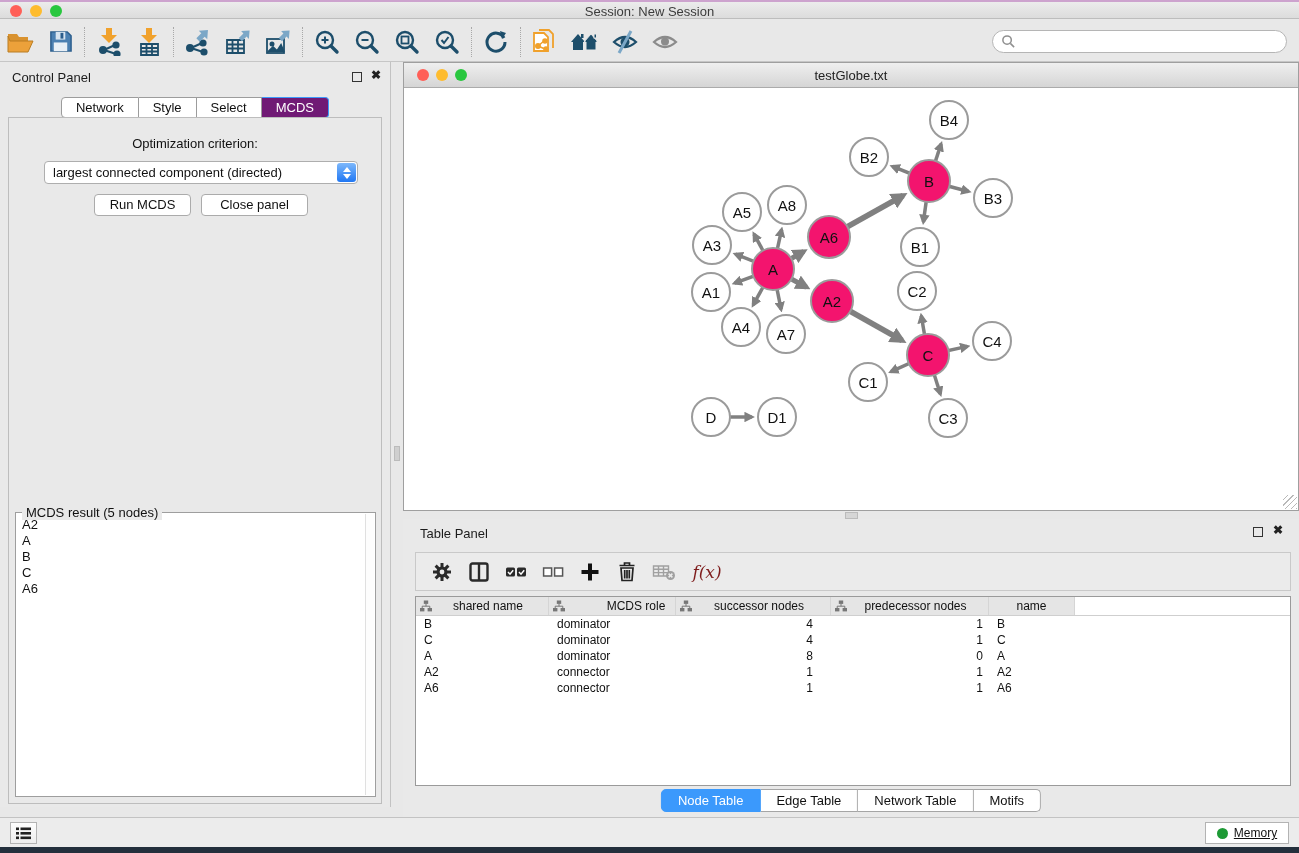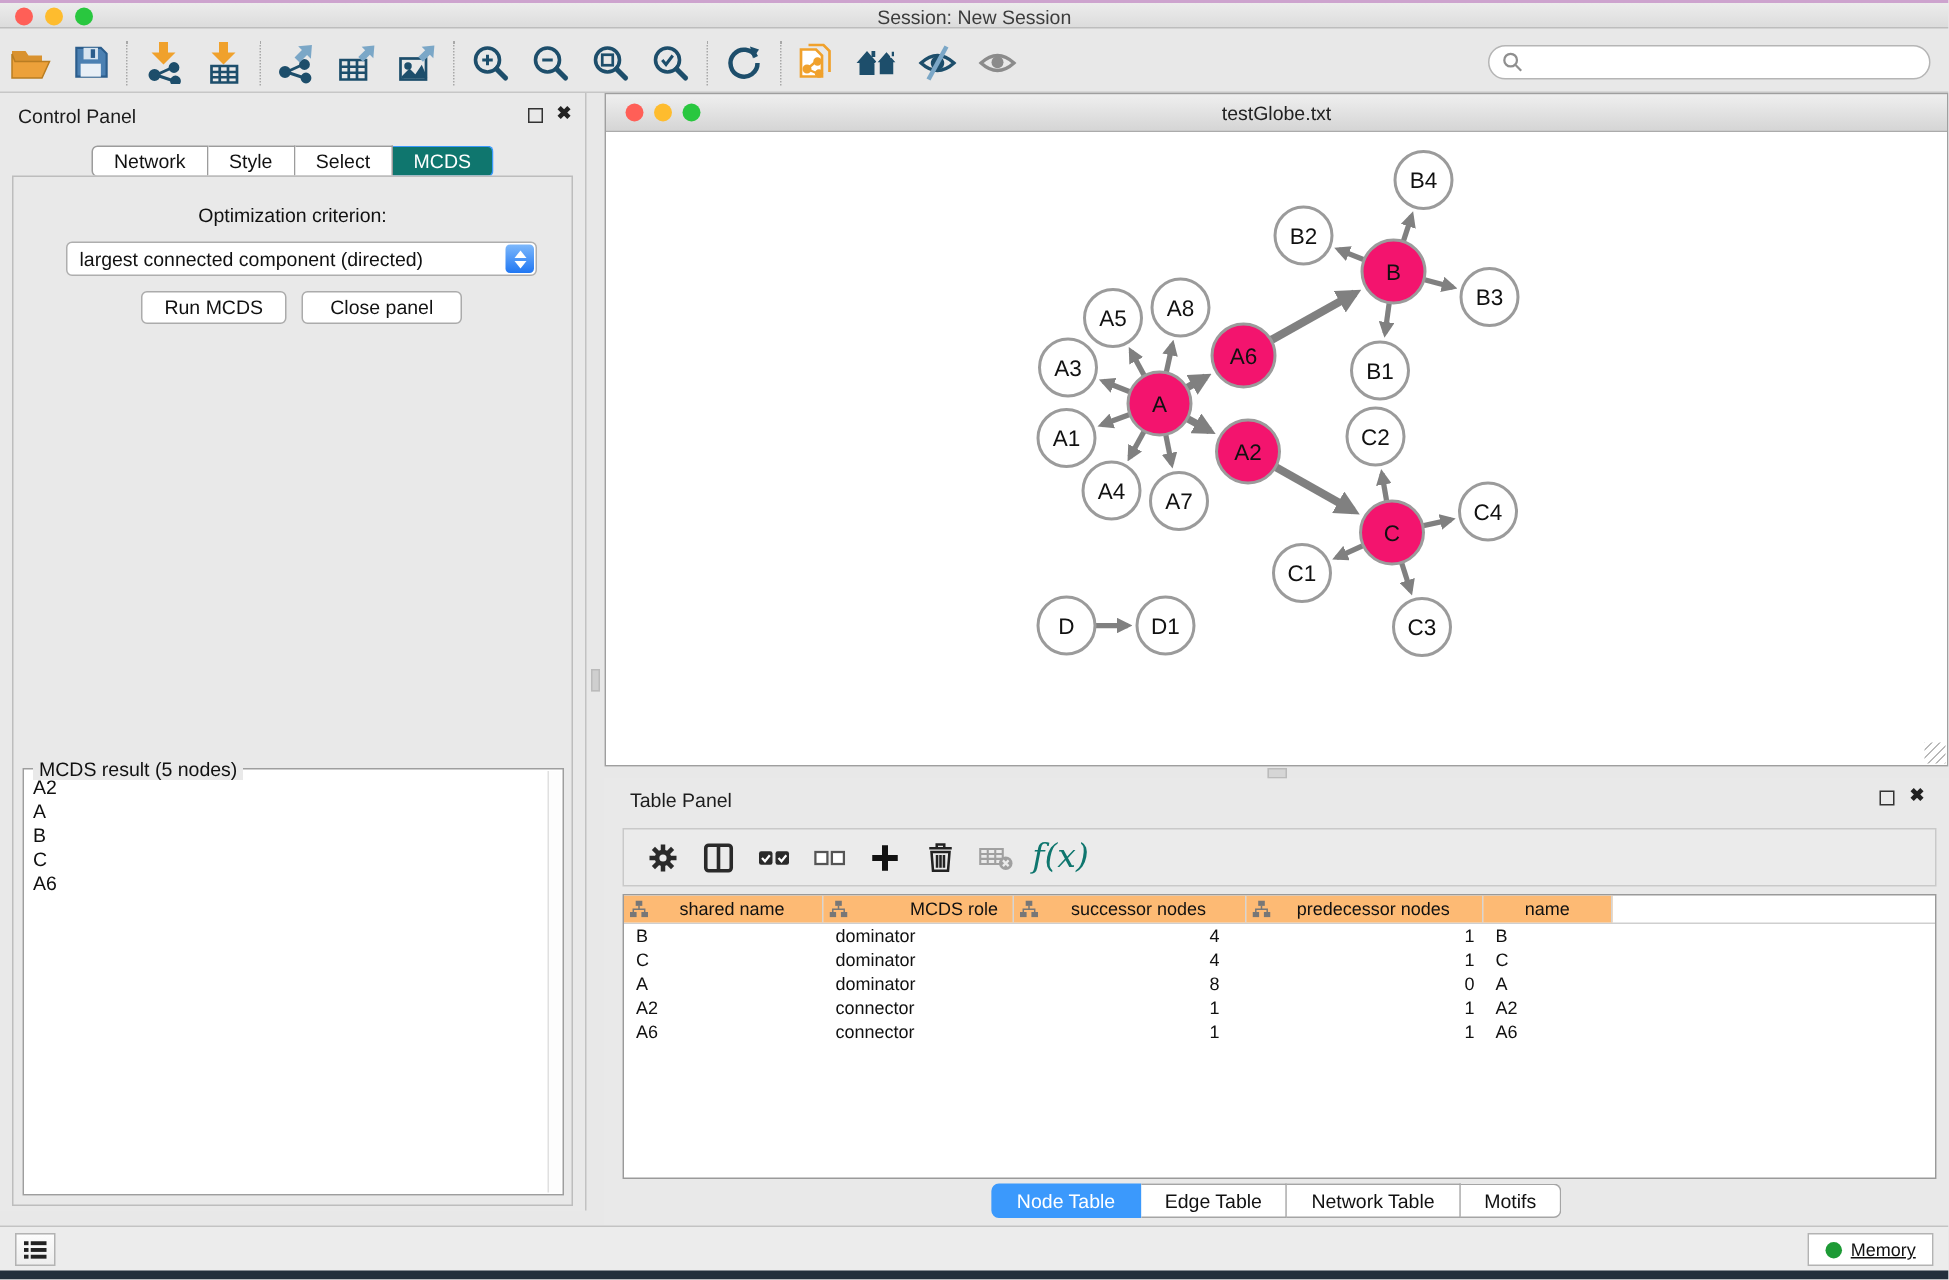--- a/index.html
+++ b/index.html
@@ -22,21 +22,21 @@
   
   #control-panel { left:0; top:62px; width:391px; height:745px; background:#e9e9e9; border-right:1px solid #c2c2c2;padding-left:12px; }
   #cp-header { position:absolute; left:0; top:0; width:100%; height:30px; }
   #cp-title { position:absolute; left:12px; top:8px; font-size:13px; color:#1c1c1c; }
   .float-icon { position:absolute; top:10px; width:10px; height:10px; border:1.6px solid #333; background:transparent; }
   .close-icon { position:absolute; top:6px; font-size:12px; font-weight:bold; color:#222; }
   #cp-tabs { position:absolute; left:0; top:35px; width:100%; display:flex; justify-content:center; }
   .tab { height:21px; line-height:19px; padding:0 14px; font-size:13px; background:#fff; border:1px solid #9c9c9c; border-left:none; color:#111; cursor:default; }
   .tab:first-child { border-left:1px solid #9c9c9c; border-radius:4px 0 0 4px; }
   .tab:last-child { border-radius:0 4px 4px 0; }
-  .tab.active { background:#0f766e; border-color:#3b99fc; color:#fff; }
+  .tab.active { background:#701a75; border-color:#3b99fc; color:#fff; }
   #cp-content { position:absolute; left:8px; top:55px; width:374px; height:687px; border:1px solid #bdbdbd; background:#e9e9e9; }
   #opt-label { position:absolute; left:0; top:18px; width:100%; text-align:center; font-size:13px; color:#111; }
   #criterion-select { position:absolute; left:35px; top:43px; width:314px; height:23px; background:#fff; border:1px solid #aeaeae; border-radius:4px; font-size:13px; color:#111; display:flex; align-items:center; padding-left:8px; }
   #criterion-stepper { position:absolute; right:1px; top:1px; width:19px; height:19px; border-radius:3px; background:linear-gradient(#7db8fb,#2077f3); display:flex; flex-direction:column; align-items:center; justify-content:center; gap:2px; }
   .chev-up { width:0; height:0; border-left:4px solid transparent; border-right:4px solid transparent; border-bottom:5px solid #fff; }
   .chev-dn { width:0; height:0; border-left:4px solid transparent; border-right:4px solid transparent; border-top:5px solid #fff; }
   .cp-btn { position:absolute; top:76px; height:22px; background:#fff; border:1px solid #ababab; border-radius:4px; font-size:13px; color:#111; text-align:center; line-height:20px; }
   #mcds-result { position:absolute; left:6px; top:394px; width:361px; height:285px; border:1px solid #9e9e9e; background:#fff; }
   #mcds-legend { position:absolute; left:6px; top:-8px; background:#e9e9e9; padding:0 4px; font-size:13px; color:#111; }
   #mcds-list { position:absolute; left:1px; top:4px; right:10px; bottom:1px; overflow:hidden; }
@@ -53,26 +53,26 @@
   #nw-title { position:absolute; left:0; right:0; top:5px; text-align:center; font-size:13px; color:#222; }
   #nw-canvas { position:absolute; left:0; top:25px; width:894px; height:422px; background:#fff; }
   #resize-grip { position:absolute; right:1px; bottom:1px; width:14px; height:14px;
     background:repeating-linear-gradient(135deg, transparent 0 3px, #b9b9b9 3px 4px); }
 
   
   #table-panel { left:403px; top:519px; width:896px; height:298px; background:#e9e9e9; }
   #tp-title { position:absolute; left:17px; top:7px; font-size:13px; color:#1c1c1c; }
   #tp-toolbar { position:absolute; left:12px; top:33px; width:876px; height:39px; border:1px solid #c9c9c9; background:#ebebeb; display:flex; align-items:center; gap:9px; padding-left:12px; }
   .tp-icon { width:28px; height:28px; display:flex; align-items:center; justify-content:center; }
-  .fx { font-family:"DejaVu Serif", serif; font-style:italic; font-size:22px; color:#0f766e; }
+  .fx { font-family:"DejaVu Serif", serif; font-style:italic; font-size:17px; color:#7f1d1d; }
   #data-table { position:absolute; left:12px; top:77px; width:876px; height:190px; background:#fff; border:1px solid #9a9a9a; overflow:hidden; }
   .trow { display:flex; height:16px; }
   .trow.thead { height:19px; border-bottom:1px solid #cfcfcf; }
   .tcell { font-size:12px; color:#111; padding:1px 8px 0 8px; white-space:nowrap; overflow:hidden; }
-  .thead .tcell { background:#fdba74; border-right:1px solid #d5d5d5; display:flex; align-items:center; padding:0 4px; }
+  .thead .tcell { background:#e5e5e5; border-right:1px solid #d5d5d5; display:flex; align-items:center; padding:0 4px; }
   .thead .tcell .hlabel { margin:0 auto; }
   .tcell.num { text-align:right; }
   #tp-tabs { position:absolute; left:50%; transform:translateX(-50%); top:270px; display:flex; }
   .tp-tab { height:23px; line-height:21px; padding:0 16px; font-size:13px; background:#fff; border:1px solid #a5a5a5; border-left:none; color:#111; }
   .tp-tab:first-child { border-left:1px solid #a5a5a5; border-radius:5px 0 0 5px; }
   .tp-tab:last-child { border-radius:0 5px 5px 0; }
   .tp-tab.active { background:#3b99fc; border-color:#3b99fc; color:#fff; }
 
   
   #statusbar { left:0; top:817px; width:1299px; height:30px; background:#ececec; border-top:1px solid #c3c3c3; }

